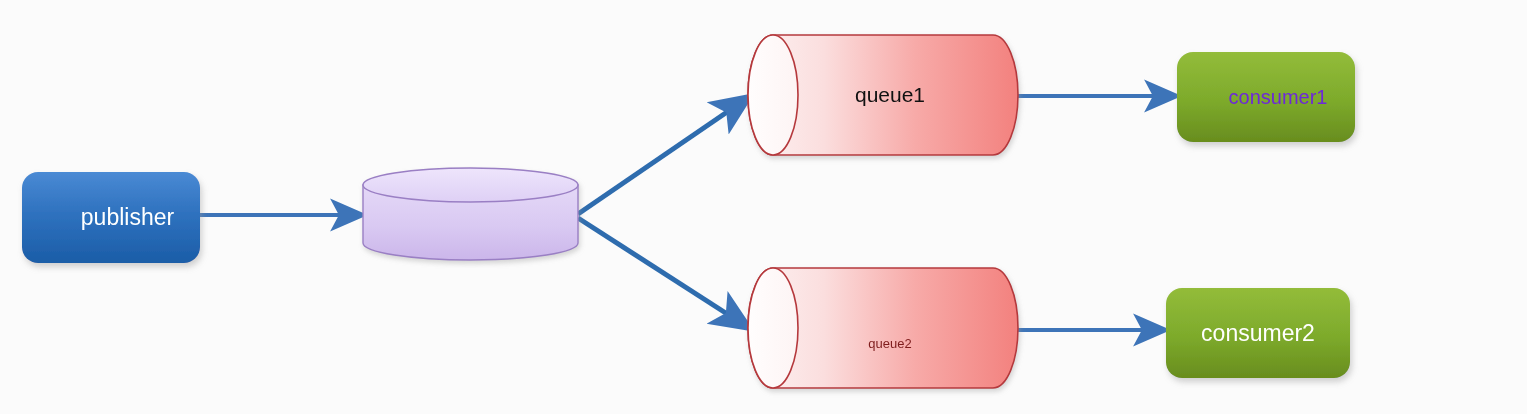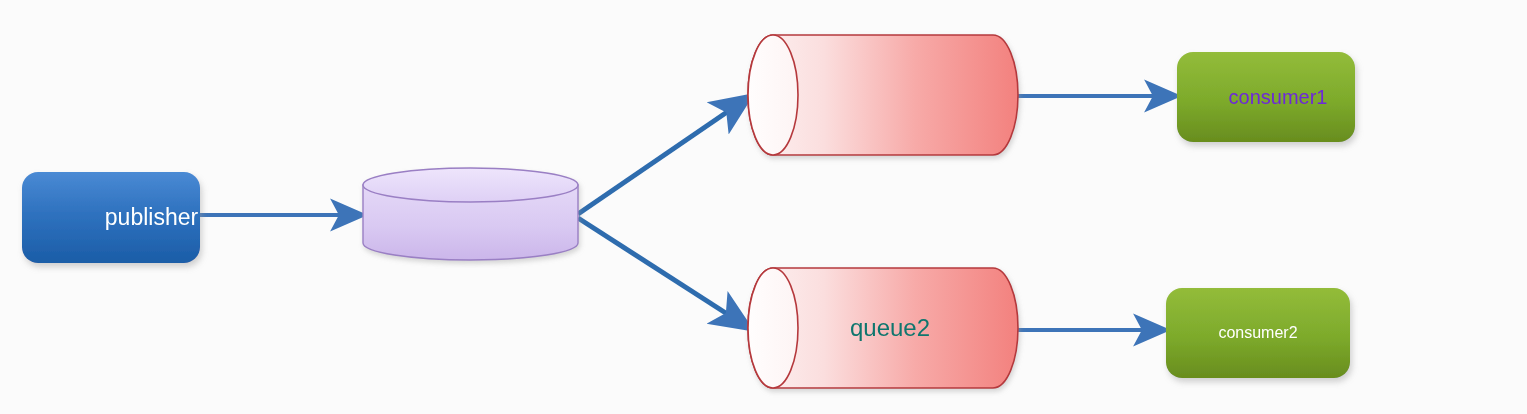--- a/index.html
+++ b/index.html
@@ -27,51 +27,50 @@
     display: flex;
     align-items: center;
     justify-content: center;
     pointer-events: none;
     white-space: nowrap;
   }
   .lbl-publisher {
     left: 22px; top: 172px; width: 211px; height: 91px;
     color: #ffffff;
     font-size: 23px;
-    margin-left: 24px;
   }
   .lbl-exchange-title {
     left: 363px; top: 172px; width: 215px; height: 26px;
     color: #1a1a1a;
     font-size: 14.5px;
   }
   .lbl-exchange {
     left: 363px; top: 198px; width: 215px; height: 42px;
     color: #111111;
     font-size: 23px;
   }
   .lbl-queue1 {
     left: 790px; top: 70px; width: 200px; height: 50px;
     color: #111111;
     font-size: 21px;
   }
   .lbl-queue2 {
-    left: 790px; top: 303px; width: 200px; height: 50px;
-    color: #0f766e;
-    font-size: 24px;
+    left: 790px; top: 318px; width: 200px; height: 50px;
+    color: #7f1d1d;
+    font-size: 13px;
   }
   .lbl-consumer1 {
     left: 1177px; top: 52px; width: 202px; height: 90px;
     color: #6d28d9;
     font-size: 20px;
   }
   .lbl-consumer2 {
     left: 1166px; top: 288px; width: 184px; height: 90px;
     color: #ffffff;
-    font-size: 16px;
+    font-size: 23px;
   }
 </style>
 </head>
 <body>
 
 <div id="canvas">
 
   <svg id="diagram-svg" viewBox="0 0 1527 414" xmlns="http://www.w3.org/2000/svg">
     <defs>
 
@@ -167,20 +166,21 @@
 
     <g>
       <rect x="1166" y="288" width="184" height="90" rx="16" ry="16" fill="url(#gradConsumer)" filter="url(#softShadow)"></rect>
     </g>
   </svg>
 
   <div class="node-label lbl-publisher">publisher</div>
 
 
 
+  <div class="node-label lbl-queue1">queue1</div>
 
   <div class="node-label lbl-queue2">queue2</div>
 
   <div class="node-label lbl-consumer1">consumer1</div>
 
   <div class="node-label lbl-consumer2">consumer2</div>
 
 </div>
 
 </body></html>

